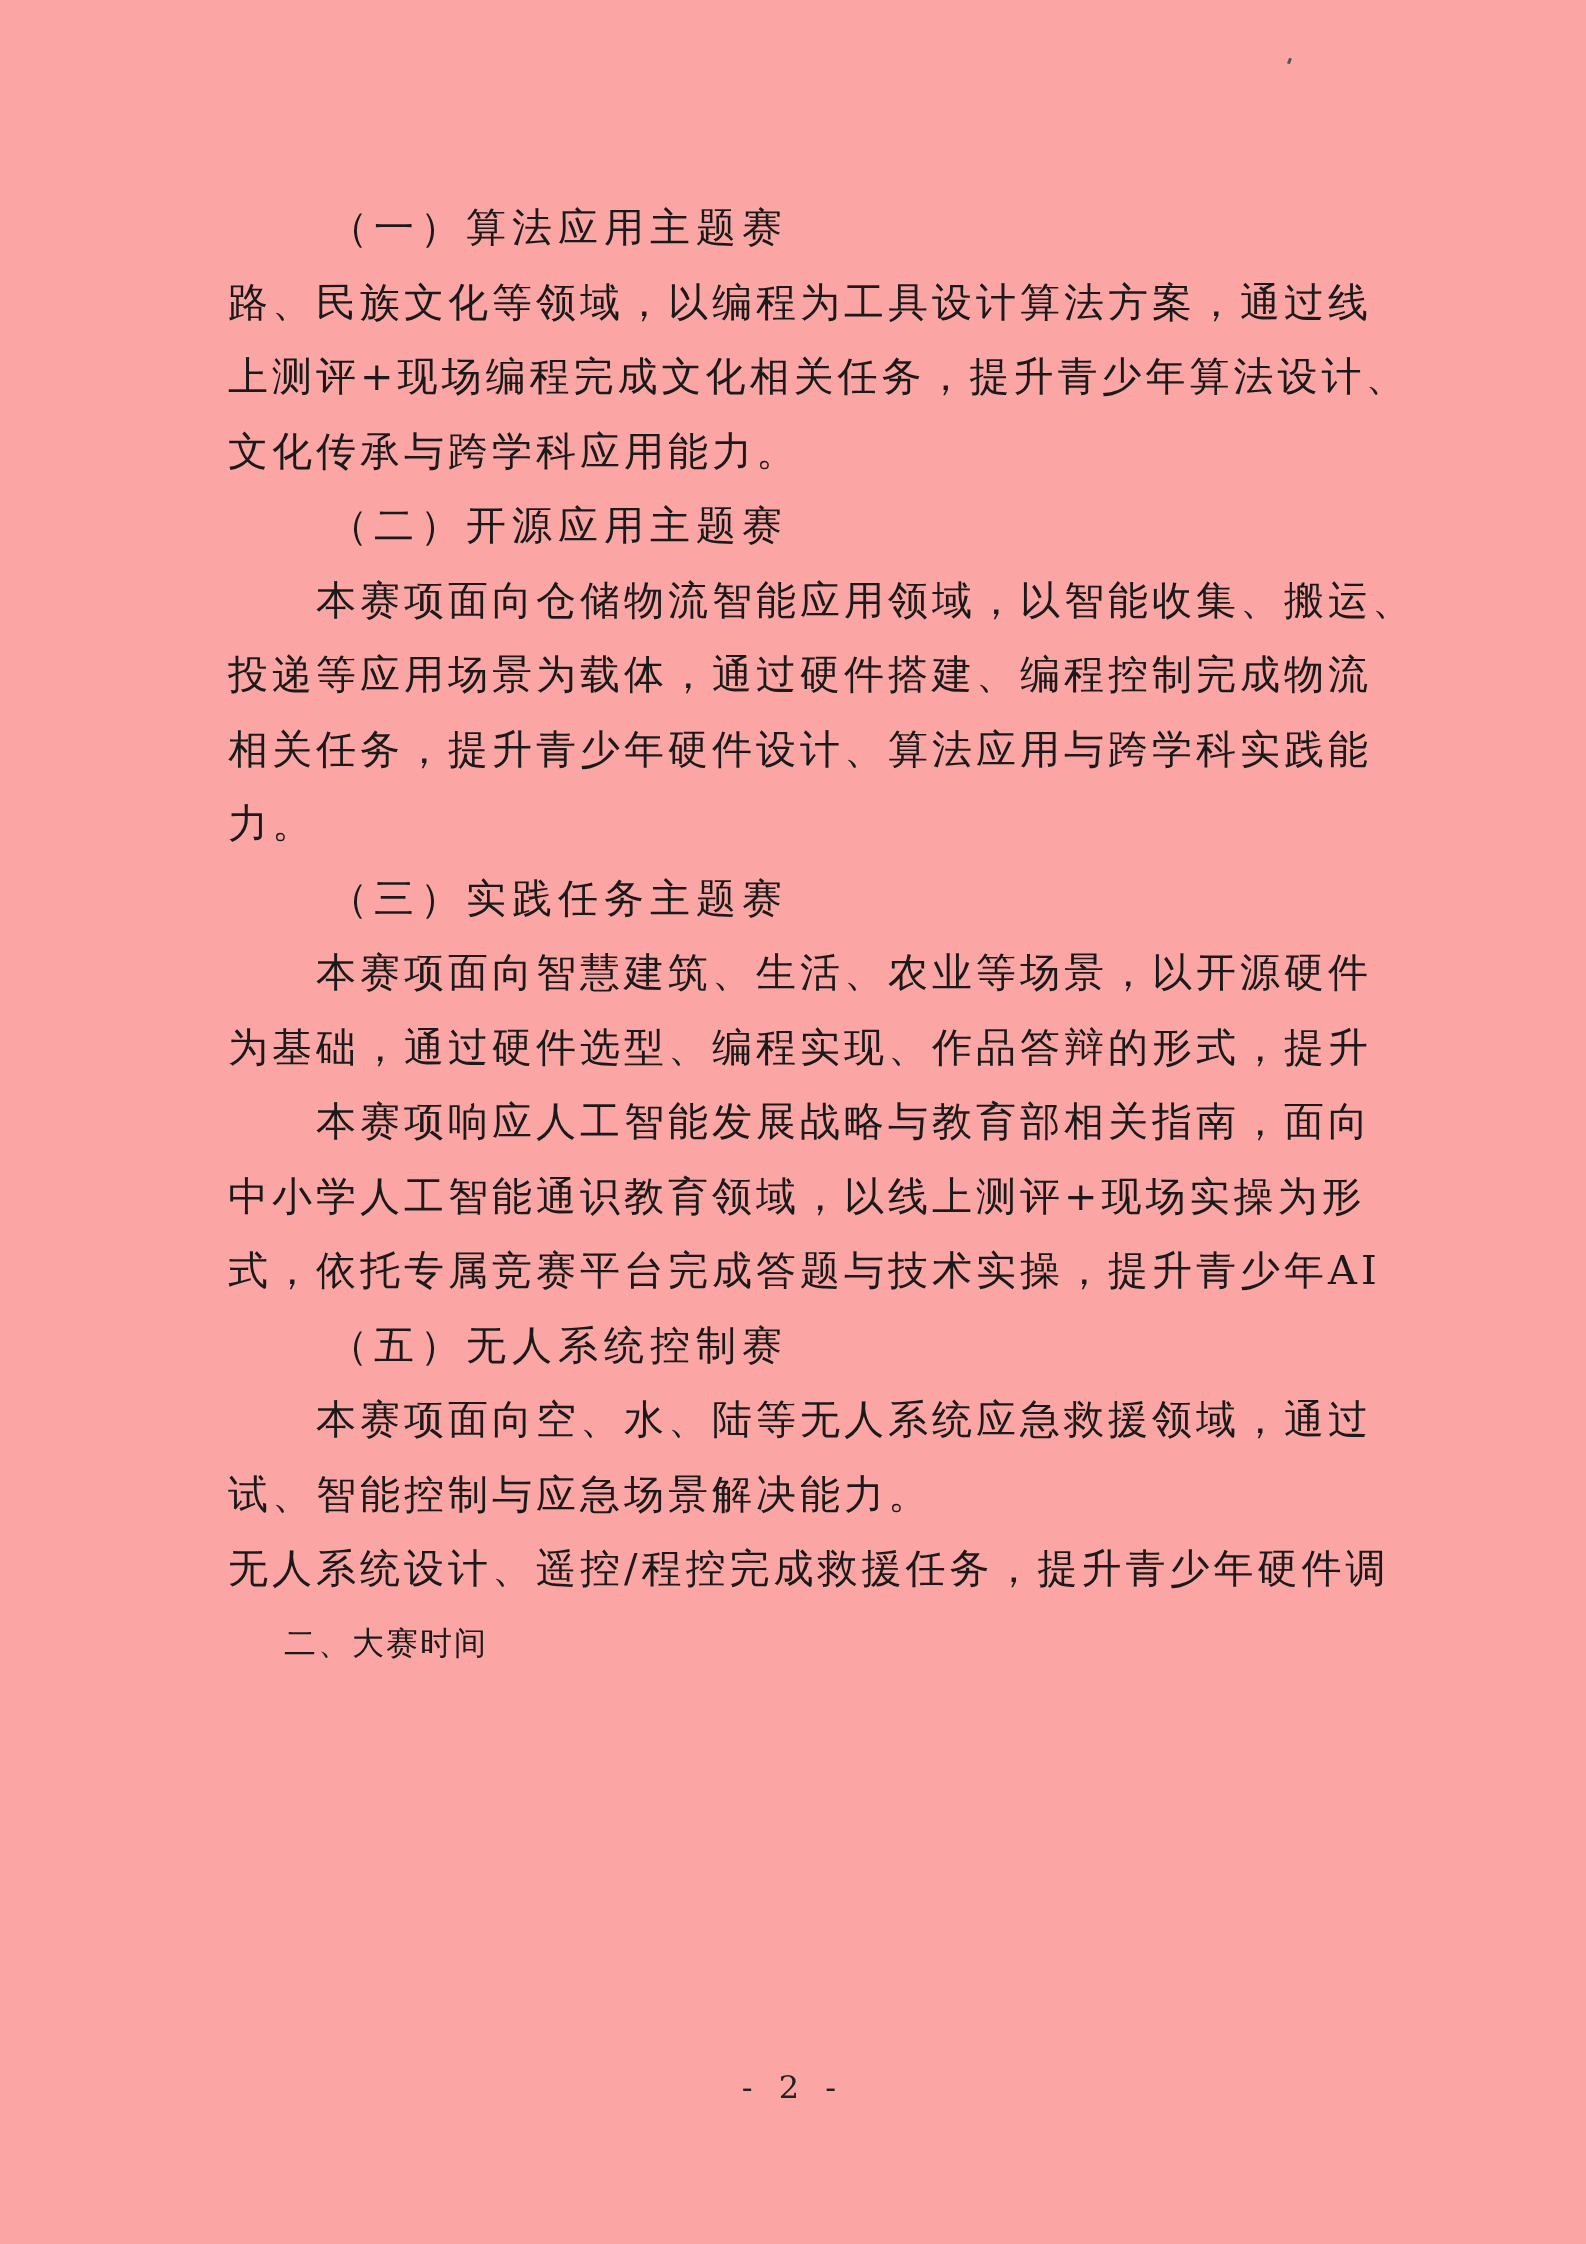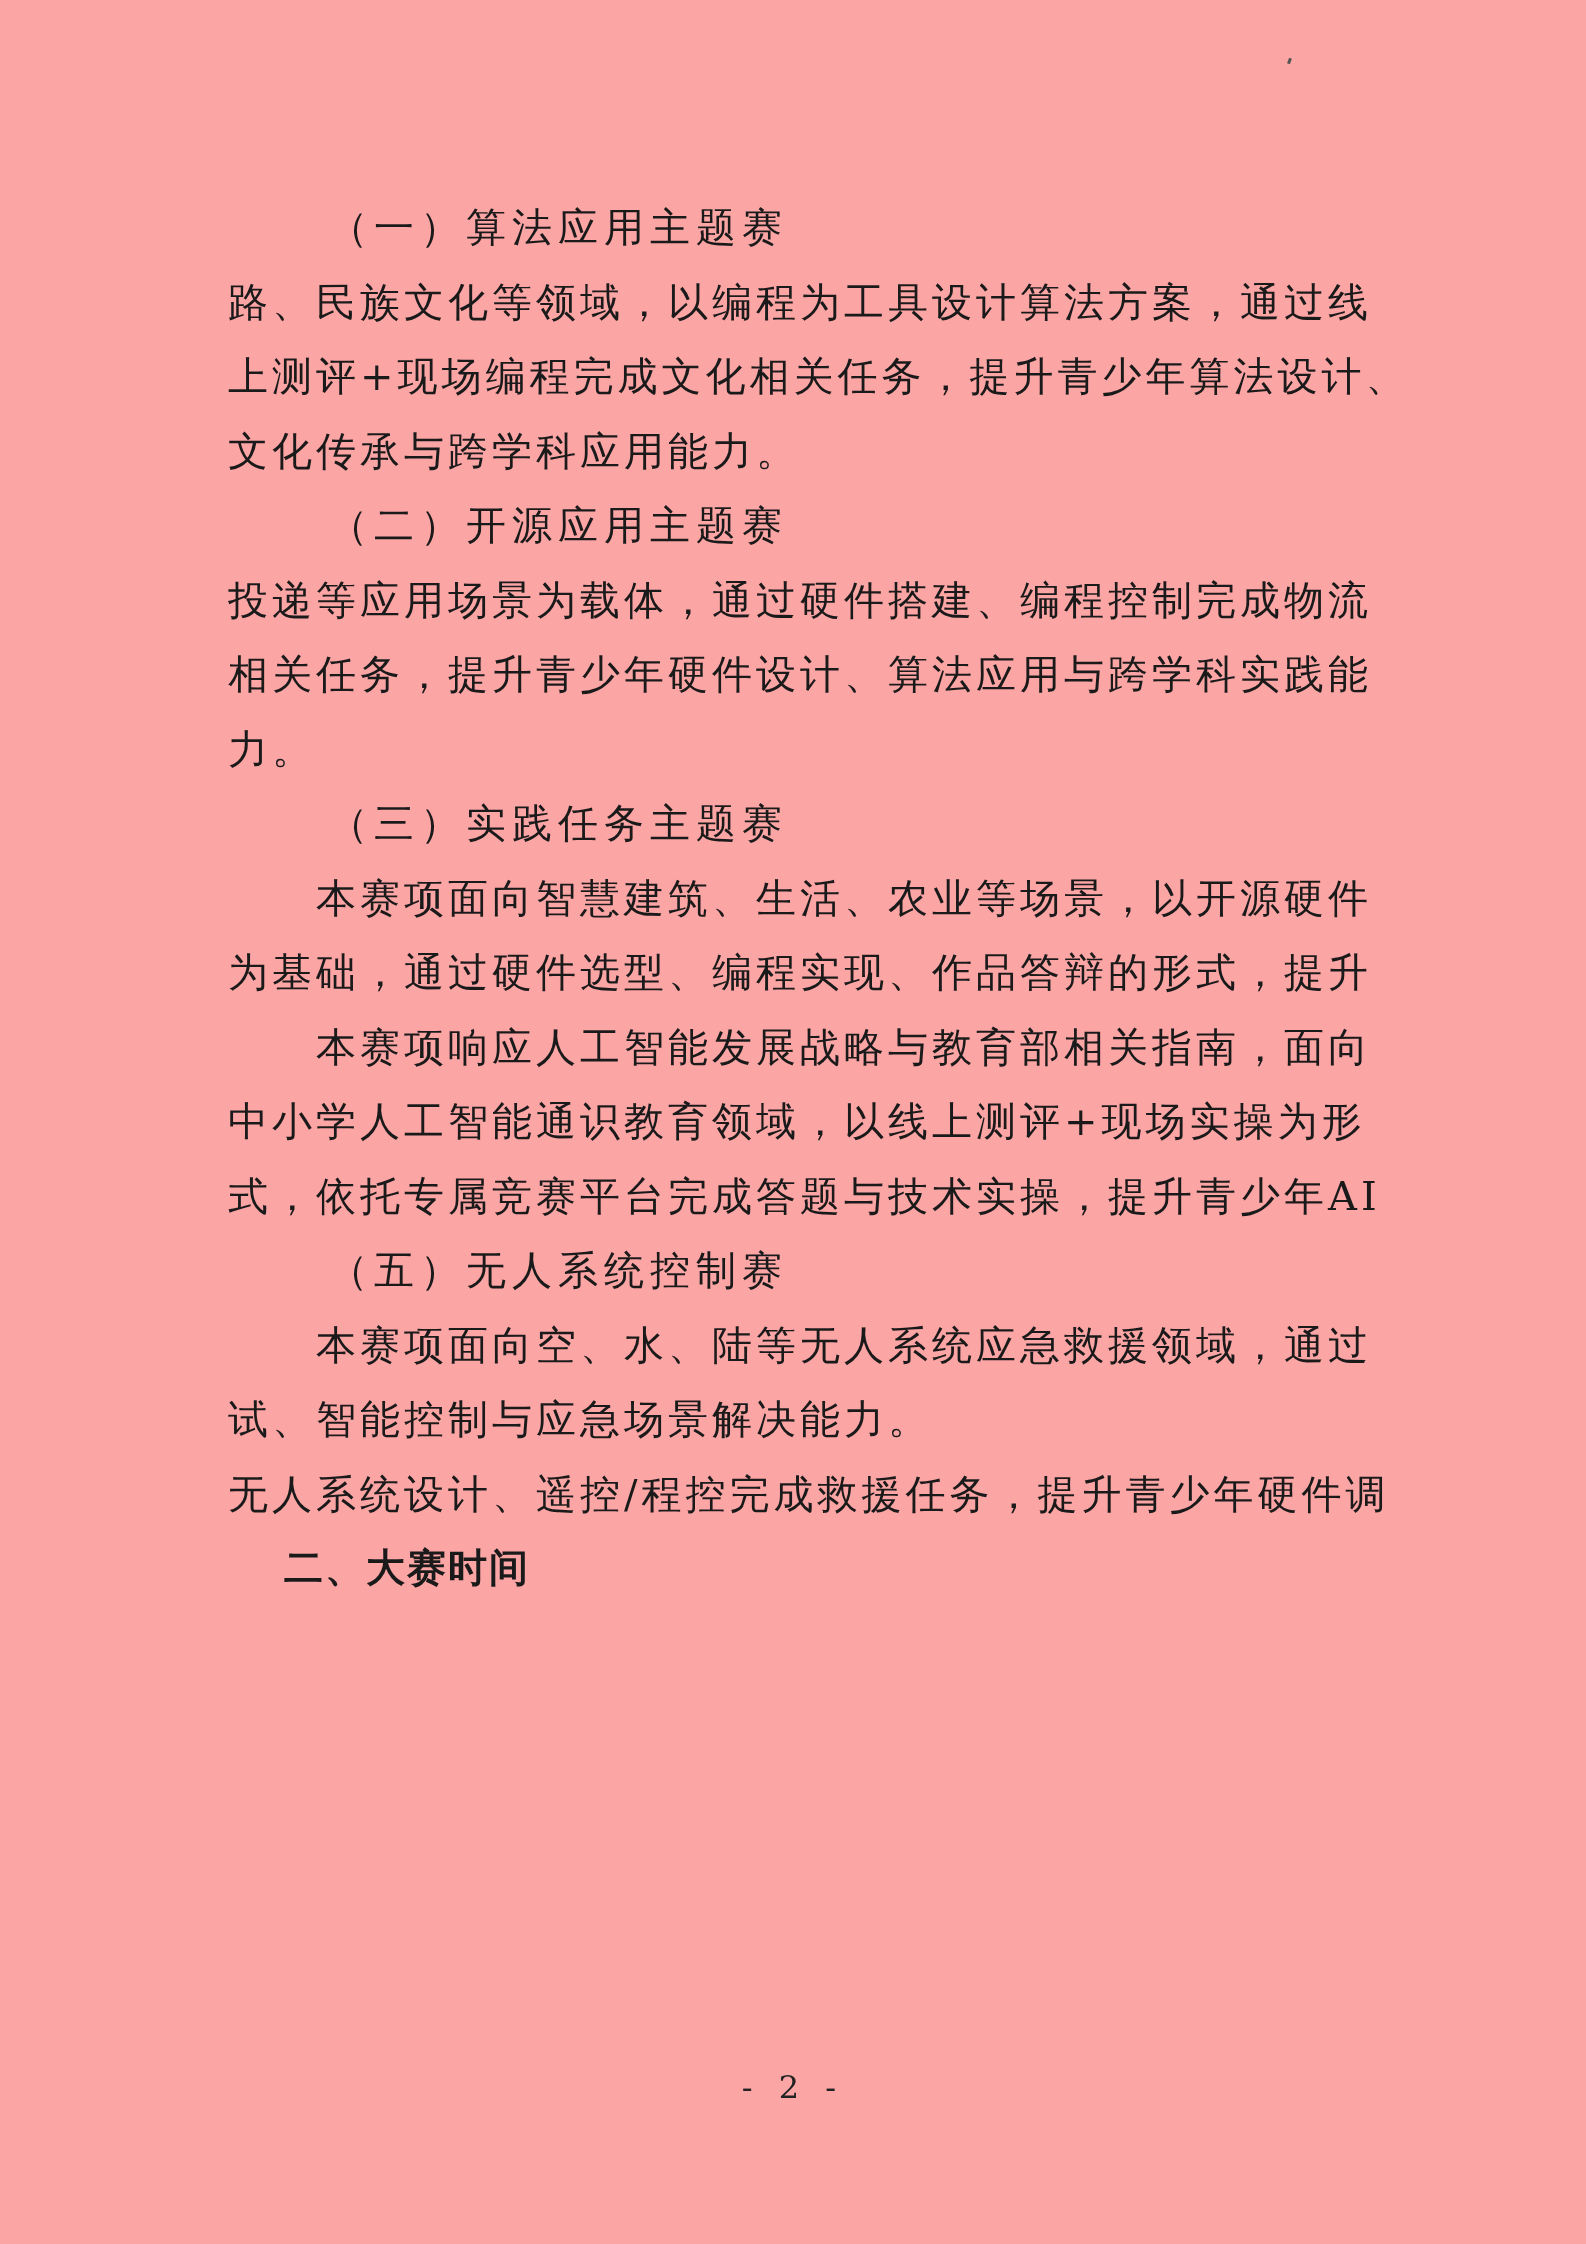--- a/index.html
+++ b/index.html
@@ -46,22 +46,22 @@
     }
     .sub-heading {
       padding-left: 100px;
       letter-spacing: 6px;
     }
     .para-first {
       padding-left: 88px;
     }
     .section-heading {
       font-family: "DejaVu Sans", "Liberation Sans", sans-serif;
-      font-weight: bold;
-      font-size: 39px;
+      font-weight: normal;
+      font-size: 32px;
       padding-left: 56px;
       letter-spacing: 2px;
     }
     .item-heading {
       padding-left: 98px;
       letter-spacing: 6px;
     }
     .page-number {
       position: absolute;
       left: 0;
@@ -80,20 +80,21 @@
   <div class="scan-mark"></div>
 
   <div class="content">
 
     <p class="line sub-heading">（一）算法应用主题赛</p>
     <p class="line">路、民族文化等领域，以编程为工具设计算法方案，通过线</p>
     <p class="line">上测评+现场编程完成文化相关任务，提升青少年算法设计、</p>
     <p class="line">文化传承与跨学科应用能力。</p>
 
     <p class="line sub-heading">（二）开源应用主题赛</p>
+    <p class="line para-first">本赛项面向仓储物流智能应用领域，以智能收集、搬运、</p>
     <p class="line">投递等应用场景为载体，通过硬件搭建、编程控制完成物流</p>
     <p class="line">相关任务，提升青少年硬件设计、算法应用与跨学科实践能</p>
     <p class="line">力。</p>
 
     <p class="line sub-heading">（三）实践任务主题赛</p>
     <p class="line para-first">本赛项面向智慧建筑、生活、农业等场景，以开源硬件</p>
     <p class="line">为基础，通过硬件选型、编程实现、作品答辩的形式，提升</p>
 
     <p class="line para-first">本赛项响应人工智能发展战略与教育部相关指南，面向</p>
     <p class="line">中小学人工智能通识教育领域，以线上测评+现场实操为形</p>

